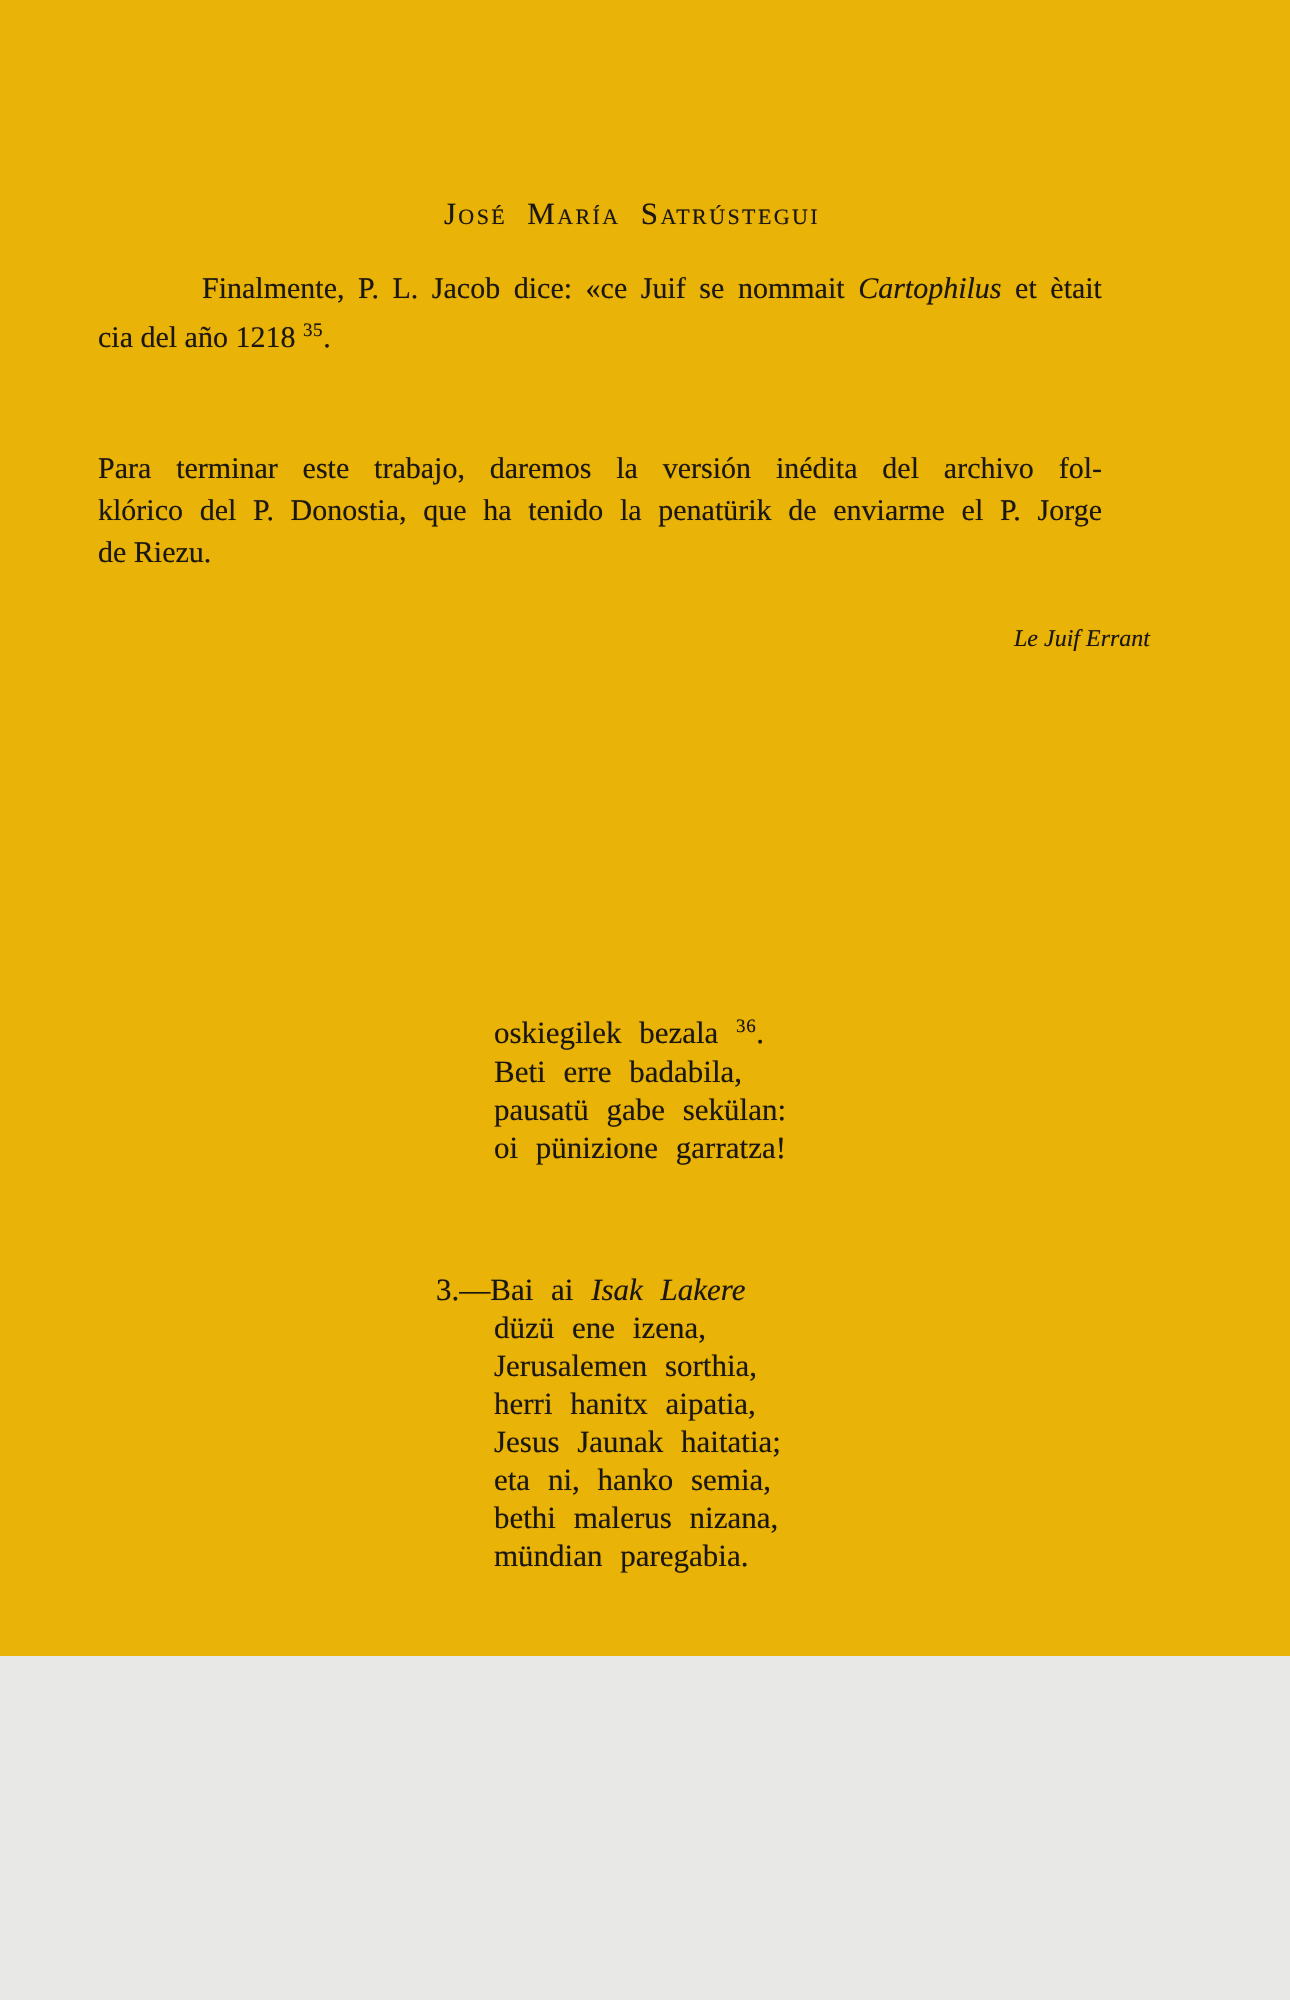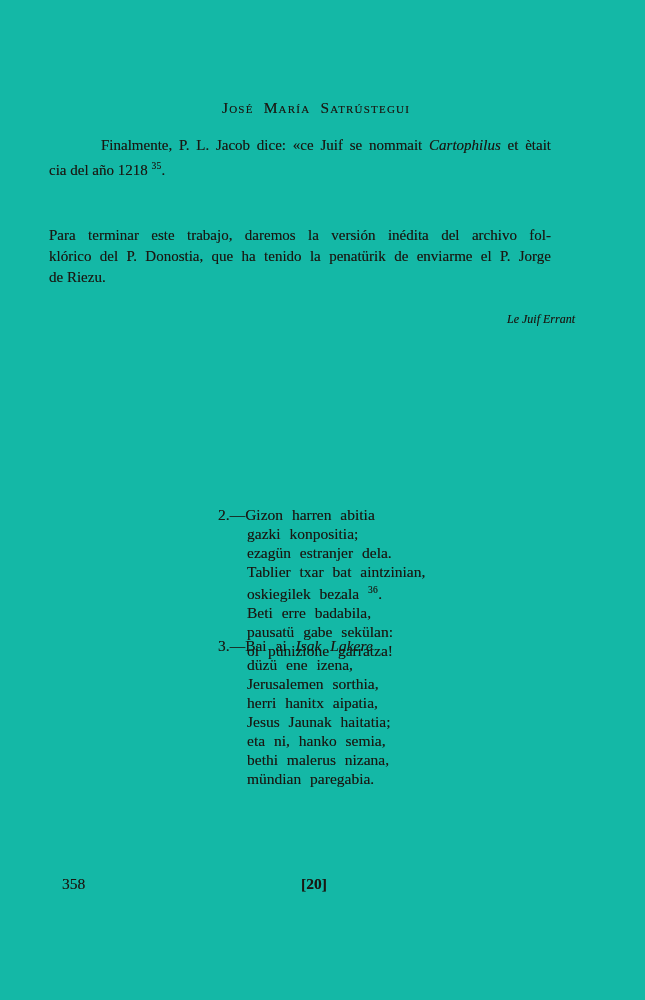--- a/index.html
+++ b/index.html
@@ -1,18 +1,18 @@
 <!DOCTYPE html>
 <html><head>
 <meta charset="utf-8">
 <style>
   html,body{margin:0;padding:0;background:#e8e8e6;}
   .page{
-    position:relative;width:645px;height:1000px;margin:0 auto;
-    background:#14b8a6;color:#1a1712;overflow:hidden;
+    position:relative;width:645px;height:828px;margin:0 auto;
+    background:#eab308;color:#1a1712;overflow:hidden;
     font-family:"Liberation Serif",serif;
     text-shadow:0 0 0.35px rgba(25,20,12,0.5);
   }
   .running-head{
     position:absolute;top:99px;left:65px;width:502px;text-align:center;
     font-variant:small-caps;font-size:15.5px;letter-spacing:1.2px;word-spacing:5px;
   }
   .para{position:absolute;left:49px;width:502px;font-size:15px;line-height:21px;}
   .p1{top:135px;}
   .p2{top:225px;}
@@ -55,24 +55,20 @@
   <div class="para p2">
     <div class="jline">Para terminar este trabajo, daremos la versión inédita del archivo fol-</div>
     <div class="jline">klórico del P. Donostia, que ha tenido la penatürik de enviarme el P. Jorge</div>
     <div>de Riezu.</div>
   </div>
 
   <div class="poem-title">Le Juif Errant</div>
 
 
   <div class="verse v2">
-    <div class="verse-lines">2.—Gizon harren abitia
-gazki konpositia;
-ezagün estranjer dela.
-Tablier txar bat aintzinian,</div>
     <div class="verse-line-ind"><span>oskiegilek bezala </span><span class="sup">36</span><span>.</span></div>
     <div class="verse-cont">Beti erre badabila,
 pausatü gabe sekülan:
 oi pünizione garratza!</div>
   </div>
 
   <div class="verse v3">
     <div><span>3.—Bai ai </span><span class="it">Isak Lakere</span></div>
     <div class="verse-cont">düzü ene izena,
 Jerusalemen sorthia,

